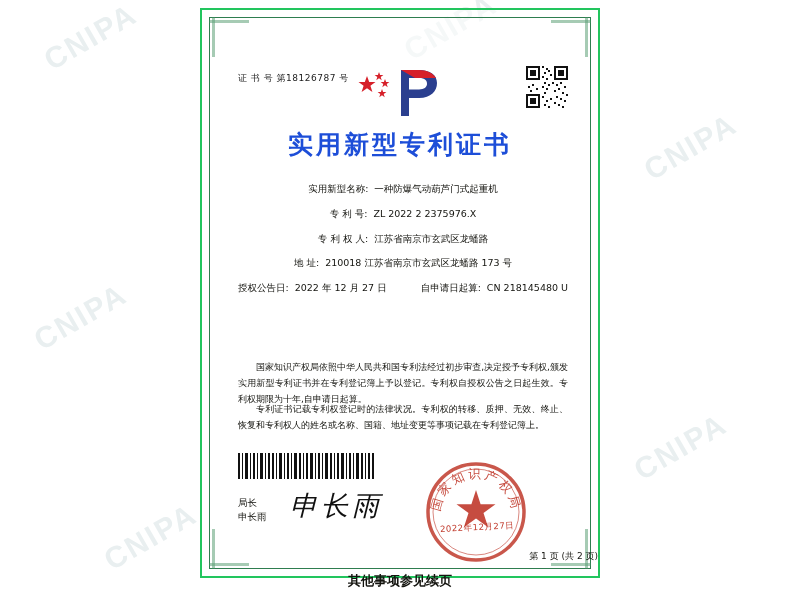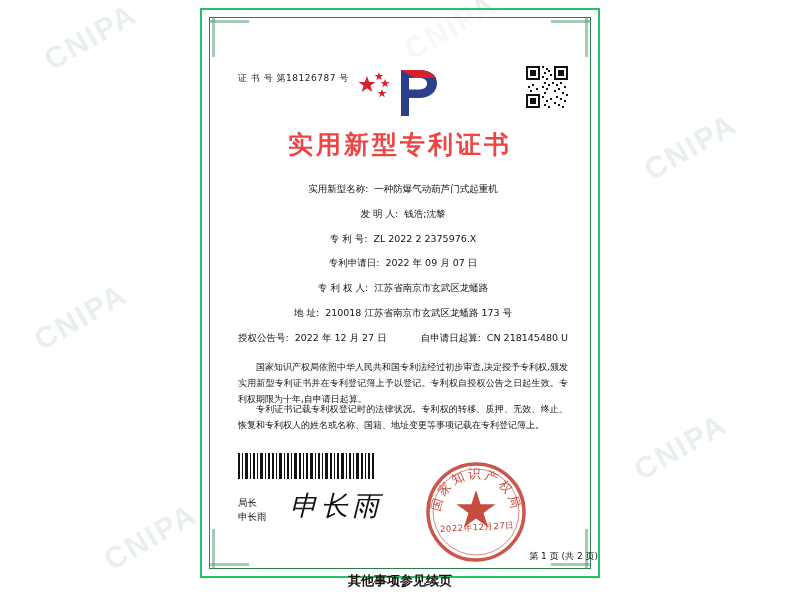--- a/index.html
+++ b/index.html
@@ -110,21 +110,21 @@
     height: 50px;
   }
   #title {
     position: absolute;
     left: 0;
     right: 0;
     top: 118px;
     text-align: center;
     font-size: 25px;
     font-weight: bold;
-    color: #ef4444;
+    color: #1d4ed8;
     letter-spacing: 3px;
     font-family: "DejaVu Sans", sans-serif;
   }
 
   
   .fields {
     position: absolute;
     left: 36px;
     top: 172px;
     right: 30px;
@@ -327,42 +327,34 @@
     </div>
 
     <div id="title">实用新型专利证书</div>
 
     <div class="fields">
       <div class="row">
         <span class="lbl">实用新型名称:</span>
         <span class="val">一种防爆气动葫芦门式起重机</span>
       </div>
       <div class="row">
-        <span class="lbl">发 明 人:</span>
-        <span class="val">钱浩;沈黎</span>
-      </div>
-      <div class="row">
         <span class="lbl">专 利 号:</span>
         <span class="val">ZL 2022 2 2375976.X</span>
-      </div>
-      <div class="row">
-        <span class="lbl">专利申请日:</span>
-        <span class="val">2022 年 09 月 07 日</span>
       </div>
       <div class="row">
         <span class="lbl">专 利 权 人:</span>
         <span class="val">江苏省南京市玄武区龙蟠路</span>
       </div>
       <div class="row">
         <span class="lbl">地      址:</span>
         <span class="val">210018 江苏省南京市玄武区龙蟠路 173 号</span>
       </div>
       <div class="row row2">
         <span class="half">
-          <span class="lbl">授权公告号:</span>
+          <span class="lbl">授权公告日:</span>
           <span class="val">2022 年 12 月 27 日</span>
         </span>
         <span class="half">
           <span class="lbl">自申请日起算:</span>
           <span class="val">CN 218145480 U</span>
         </span>
       </div>
     </div>
 
     <div class="para" id="para2">专利证书记载专利权登记时的法律状况。专利权的转移、质押、无效、终止、恢复和专利权人的姓名或名称、国籍、地址变更等事项记载在专利登记簿上。</div>

